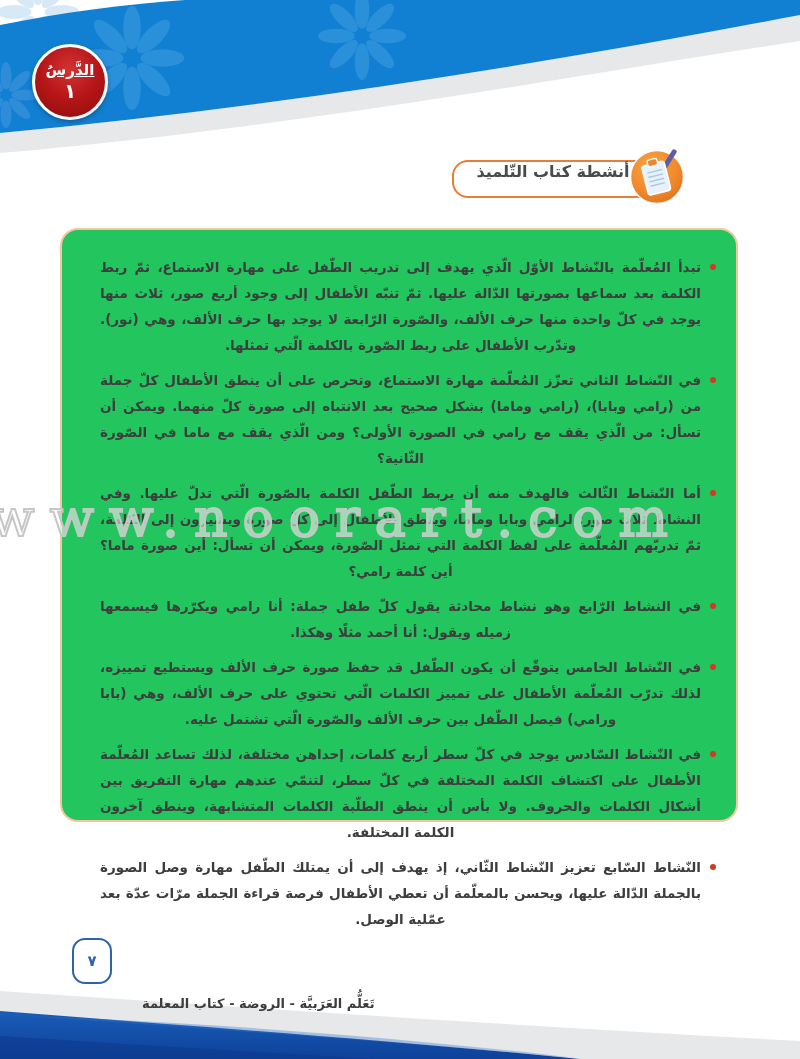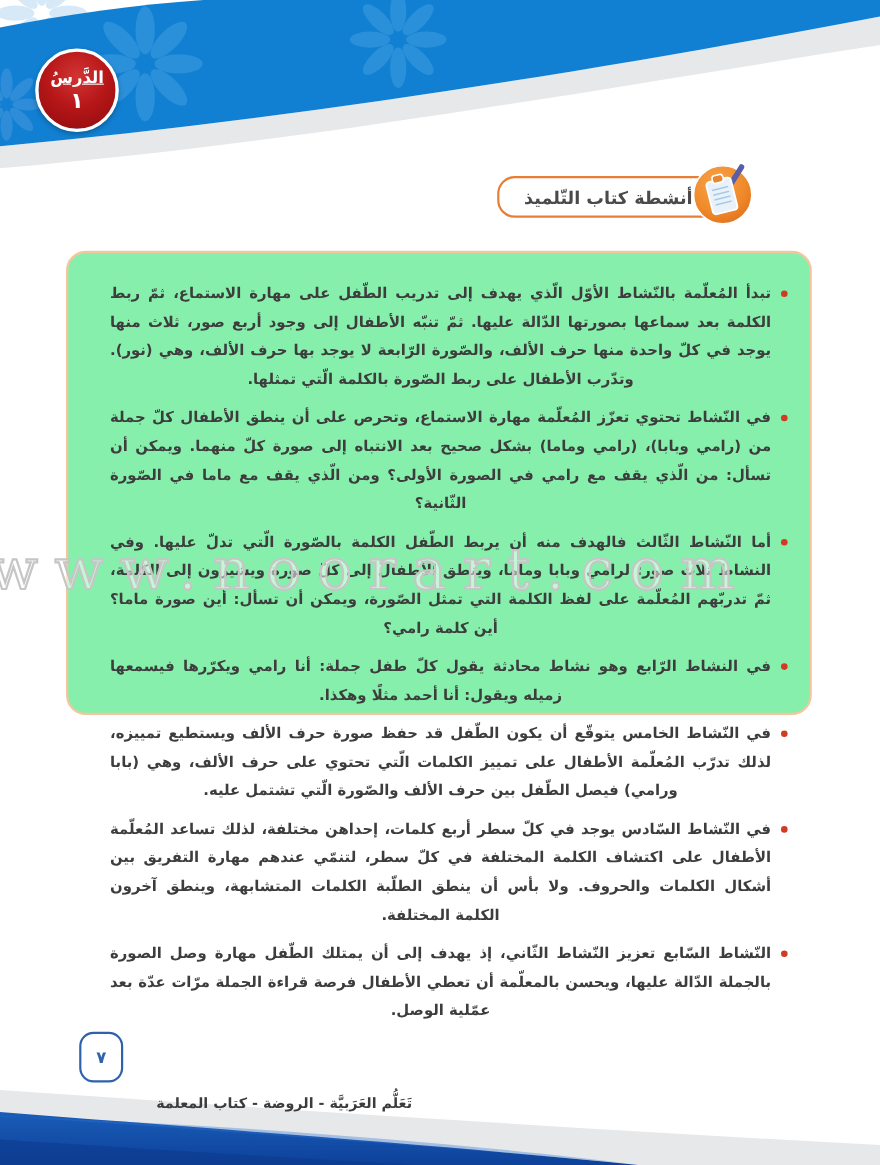--- a/index.html
+++ b/index.html
@@ -15,28 +15,28 @@
     background:radial-gradient(circle at 50% 32%,#d23434 0%,#b61617 48%,#8d0c0f 100%);
     border:3px solid #ffffff;box-shadow:0 2px 5px rgba(0,0,0,.28);
     color:#fff;text-align:center;direction:rtl;box-sizing:border-box;z-index:5;
   }
   .lesson-badge .badge-title{font-size:15px;font-weight:bold;margin-top:13px;line-height:20px;text-decoration:underline;}
   .lesson-badge .badge-number{font-size:20px;font-weight:bold;line-height:22px;}
   
   .section-label{
     position:absolute;left:452px;top:160px;width:202px;height:38px;
     border:2px solid #E87E36;border-radius:16px;background:#fff;
-    display:flex;align-items:center;justify-content:center;
+    display:flex;align-items:flex-start;justify-content:center;
     font-weight:bold;font-size:16px;color:#4a4a4a;direction:rtl;box-sizing:border-box;z-index:2;
   }
   .label-icon{position:absolute;left:628px;top:148px;width:58px;height:58px;z-index:3;}
   
   .content-box{
-    position:absolute;left:60px;top:228px;width:678px;height:422px;
-    border:2px solid #F3C6A0;border-radius:18px;background:#86efac;
+    position:absolute;left:60px;top:228px;width:678px;height:594px;
+    border:2px solid #F3C6A0;border-radius:18px;background:#22c55e;
     box-sizing:border-box;padding:24px 20px 0 38px;direction:rtl;z-index:1;
   }
   .para{display:flex;gap:9px;margin-bottom:9px;direction:rtl;}
   .bullet{flex:0 0 auto;width:6px;height:6px;border-radius:50%;background:#D03B21;margin-top:10px;}
   .ptext{
     flex:1;font-size:13.5px;line-height:26px;font-weight:bold;color:#3D3D3D;
     text-align:justify;text-align-last:center;
   }
   
   .watermark{
@@ -135,21 +135,21 @@
   </div>
 
   <div class="content-box">
     <div id="activities-list">
         <div class="para">
           <span class="bullet"></span>
           <div class="ptext">تبدأ المُعلّمة بالنّشاط الأوّل الّذي يهدف إلى تدريب الطّفل على مهارة الاستماع، ثمّ ربط الكلمة بعد سماعها بصورتها الدّالة عليها. ثمّ تنبّه الأطفال إلى وجود أربع صور، ثلاث منها يوجد في كلّ واحدة منها حرف الألف، والصّورة الرّابعة لا يوجد بها حرف الألف، وهي (نور). وتدّرب الأطفال على ربط الصّورة بالكلمة الّتي تمثلها.</div>
         </div>
         <div class="para">
           <span class="bullet"></span>
-          <div class="ptext">في النّشاط تحتوي تعزّز المُعلّمة مهارة الاستماع، وتحرص على أن ينطق الأطفال كلّ جملة من (رامي وبابا)، (رامي وماما) بشكل صحيح بعد الانتباه إلى صورة كلّ منهما. ويمكن أن تسأل: من الّذي يقف مع رامي في الصورة الأولى؟ ومن الّذي يقف مع ماما في الصّورة الثّانية؟</div>
+          <div class="ptext">في النّشاط الثاني تعزّز المُعلّمة مهارة الاستماع، وتحرص على أن ينطق الأطفال كلّ جملة من (رامي وبابا)، (رامي وماما) بشكل صحيح بعد الانتباه إلى صورة كلّ منهما. ويمكن أن تسأل: من الّذي يقف مع رامي في الصورة الأولى؟ ومن الّذي يقف مع ماما في الصّورة الثّانية؟</div>
         </div>
         <div class="para">
           <span class="bullet"></span>
           <div class="ptext">أما النّشاط الثّالث فالهدف منه أن يربط الطّفل الكلمة بالصّورة الّتي تدلّ عليها. وفي النشاط ثلاث صور: لرامي وبابا وماما، وينطق الأطفال إلى كلّ صورة ويشيرون إلى الكلمة، ثمّ تدربّهم المُعلّمة على لفظ الكلمة التي تمثل الصّورة، ويمكن أن تسأل: أين صورة ماما؟ أين كلمة رامي؟</div>
         </div>
         <div class="para">
           <span class="bullet"></span>
           <div class="ptext">في النشاط الرّابع وهو نشاط محادثة يقول كلّ طفل جملة: أنا رامي ويكرّرها فيسمعها زميله ويقول: أنا أحمد مثلًا وهكذا.</div>
         </div>
         <div class="para">

